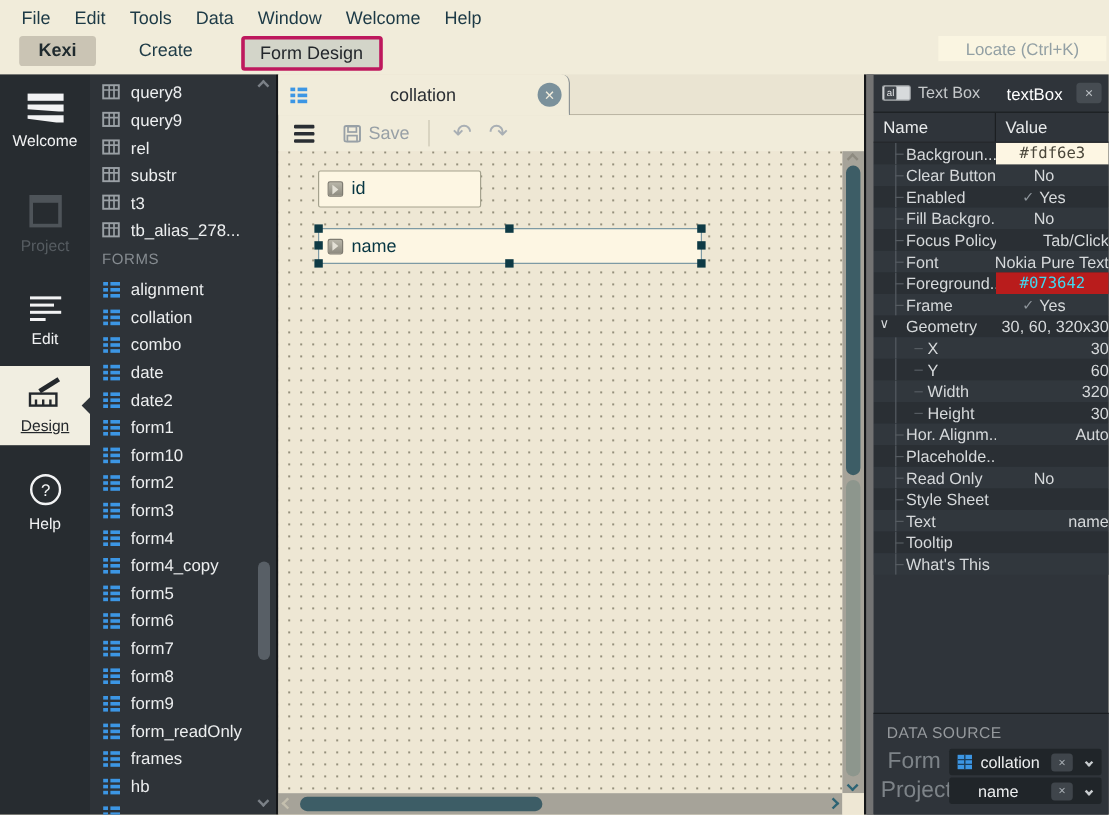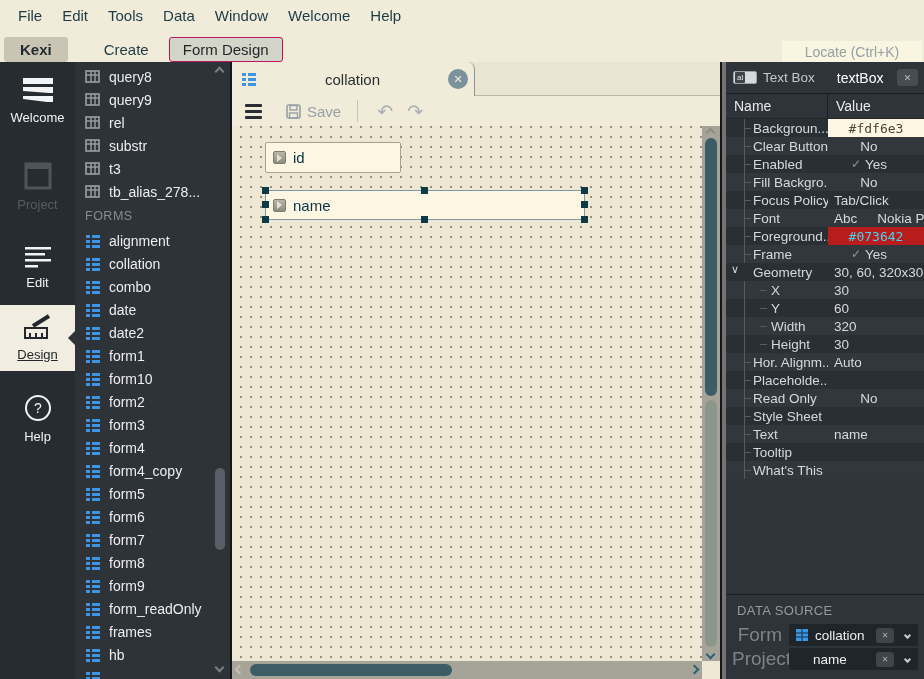--- a/index.html
+++ b/index.html
@@ -3,26 +3,26 @@
 <meta charset="utf-8">
 <style>
   * { margin:0; padding:0; box-sizing:border-box; }
   html,body { width:924px; height:679px; overflow:hidden; background:#f1ecda;
     font-family:"Liberation Sans", sans-serif; }
 
   
   .topbar { height:62px; background:#f1ecda; }
   .menubar { height:30px; display:flex; align-items:center; padding-left:8px; }
   .menu-item { padding:5px 10px; font-size:15px; color:#1d3a46; cursor:default; }
-  .tabrow { height:32px; display:flex; align-items:flex-end; padding-left:4px; }
+  .tabrow { height:32px; display:flex; align-items:flex-start; padding-left:16px; }
   .kexi-tab { background:#cac4b4; font-weight:bold; padding:4px 16px; border-radius:3px;
     color:#1f2a2e; font-size:15px; }
   .create-tab { padding:4px 16px; margin-left:20px; font-size:15px; color:#1d3a46; }
-  .formdesign-tab { background:#d3d5c9; border:1px solid #be185d; padding:3px 13px;
-    border-radius:3px; margin-left:4px; font-size:15px; color:#23272b; }
+  .formdesign-tab { background:#d3d5c9; border:3px solid #be185d; padding:3px 13px;
+    border-radius:3px; margin-left:24px; font-size:15px; color:#23272b; }
   .locate-input { margin-left:auto; margin-right:2px; width:140px; height:21px;
     background:#faf5e1; border:none; outline:none; text-align:center; color:#93a0a4;
     font-size:14px; font-family:"Liberation Sans",sans-serif; }
   .locate-input::placeholder { color:#93a0a4; }
 
   
   .main { display:flex; height:617px; }
 
   
   .sidebar { width:75px; background:#272c30; flex-shrink:0; display:flex;
@@ -112,21 +112,21 @@
     background:#a6a399; }
   .hscroll .hthumb { position:absolute; top:3px; height:12px; left:18px; width:202px;
     background:#3d5d66; border-radius:6px; }
   .hs-arrow-left { position:absolute; left:4px; top:5px; border-color:#c4bfae; }
   .hs-arrow-right { position:absolute; right:4px; top:5px; border-color:#2c6374; }
   .scroll-corner { position:absolute; right:0; bottom:0; width:18px; height:18px;
     background:#eee7d4; }
 
   
   .prop-panel { width:202px; flex-shrink:0; background:#2f343a; display:flex;
-    flex-direction:column; border-left:4px solid #737373; }
+    flex-direction:column; border-left:6px solid #737373; }
   .prop-header { height:32px; display:flex; align-items:center; padding:0 6px 0 7px;
     border-bottom:1px solid #1b1e21; }
   .tb-icon { width:24px; height:13px; background:#d7dadc; border:1px solid #9ea2a5;
     border-radius:2px; display:flex; align-items:center; flex-shrink:0; }
   .tb-icon b { background:#3f444a; color:#e8eaec; font-size:8px; font-weight:normal;
     line-height:11px; padding:0 2px; border-radius:1px; margin:0 1px; }
   .prop-type { color:#c6c9cb; font-size:13.5px; margin-left:6px; white-space:nowrap; }
   .prop-name-field { color:#ffffff; font-size:14px; margin-left:22px; flex:1;
     overflow:hidden; white-space:nowrap; }
   .prop-clear { width:21px; height:17px; background:#464c52; border-radius:3px;
@@ -147,21 +147,21 @@
     height:100%; border-left:1px solid #555b61; }
   .prow:not(.t-group):not(.t-sub) .pname::after { content:""; position:absolute;
     left:18px; width:7px; top:50%; border-top:1px solid #555b61; }
   .t-sub .pname { padding-left:45px; }
   .t-sub .pname::after { content:""; position:absolute; left:34px; width:7px; top:50%;
     border-top:1px solid #555b61; }
   .garrow { display:none; position:absolute; left:5px; top:50%; margin-top:-9px;
     font-size:11px; color:#d6d9db; }
   .t-group .garrow { display:block; }
   .pval { flex:1; height:100%; display:flex; align-items:center; padding-left:6px;
-    color:#d6d9db; white-space:nowrap; overflow:hidden; }
+    color:#d6d9db; white-space:nowrap; overflow:hidden;justify-content:flex-end; }
   .t-bool .pval, .t-bool-check .pval { justify-content:center; padding:0 14px 0 0; }
   .t-color-bg .pval { background:#fdf6e3; color:#4a463a; justify-content:center;
     padding:0; font-family:"DejaVu Sans Mono",monospace; font-size:13px; }
   .t-color-fg .pval { background:#b91c1c; color:#41d6ee; justify-content:center;
     padding:0; font-family:"DejaVu Sans Mono",monospace; font-size:13px; }
   .check { display:none; color:#8f969c; margin-right:4px; font-size:12px; }
   .t-bool-check .check { display:inline; }
   .fontabc { display:none; margin-right:20px; }
   .t-font .fontabc { display:inline; }
 

